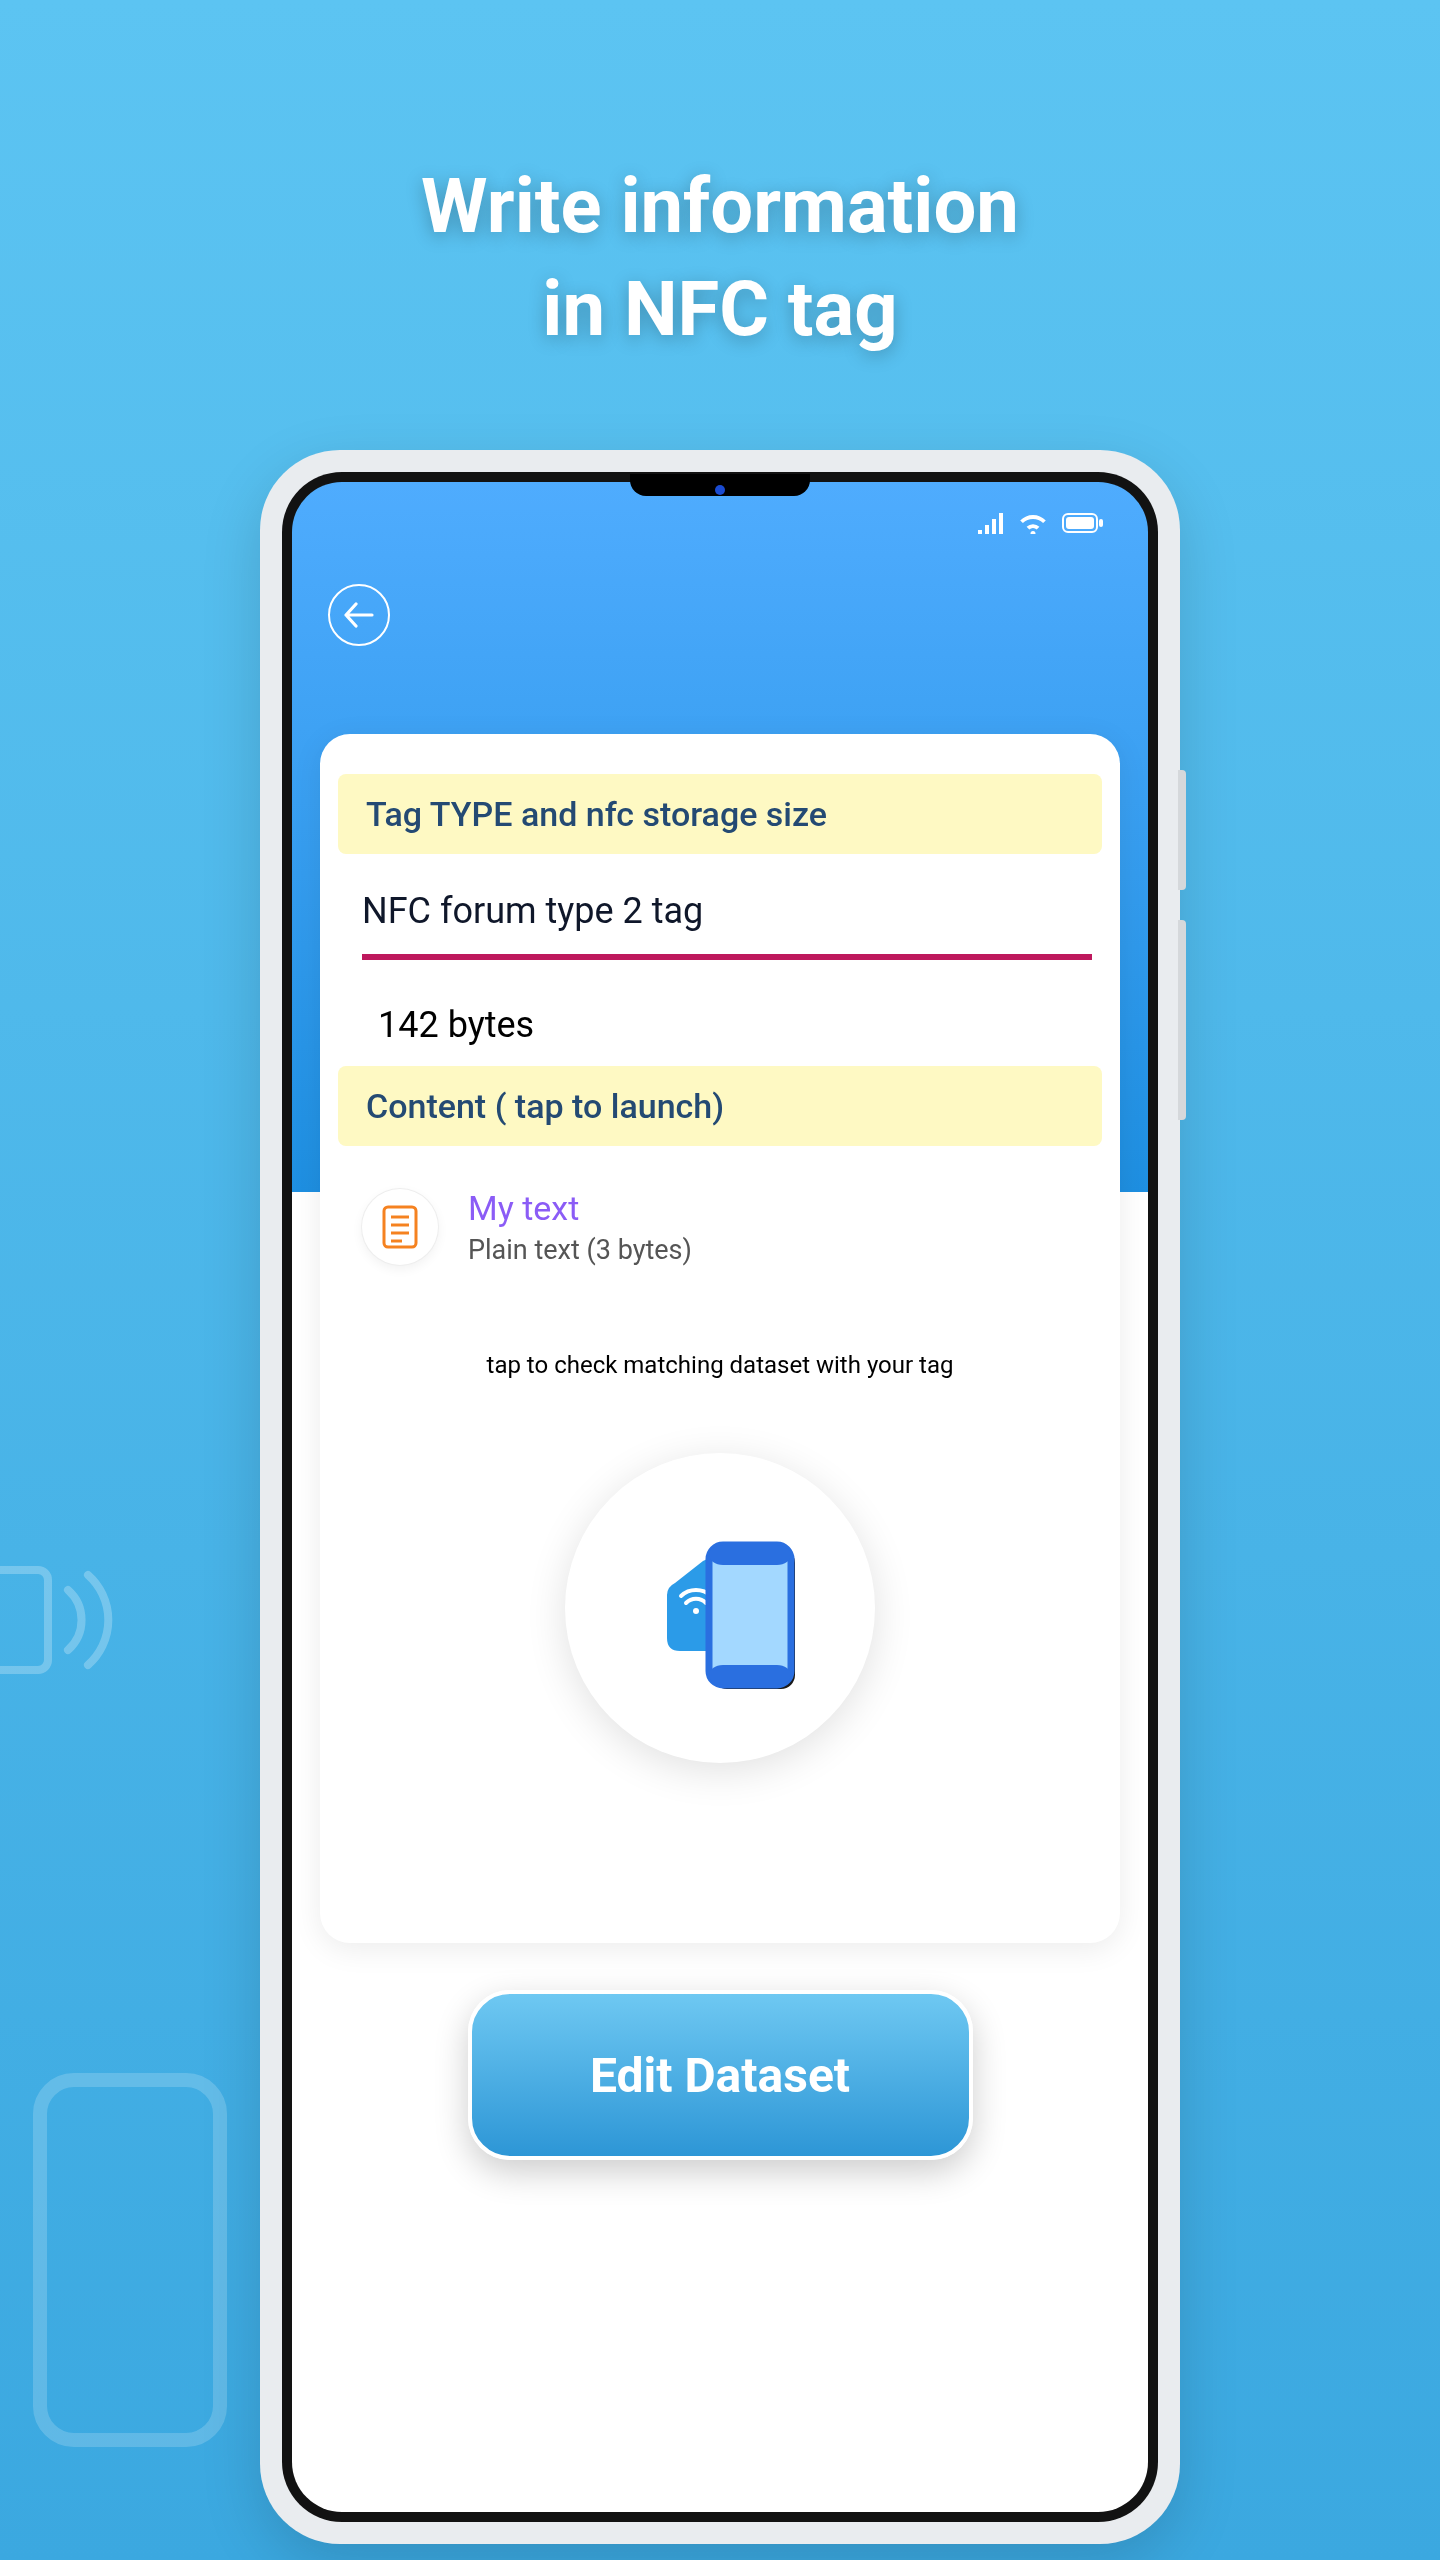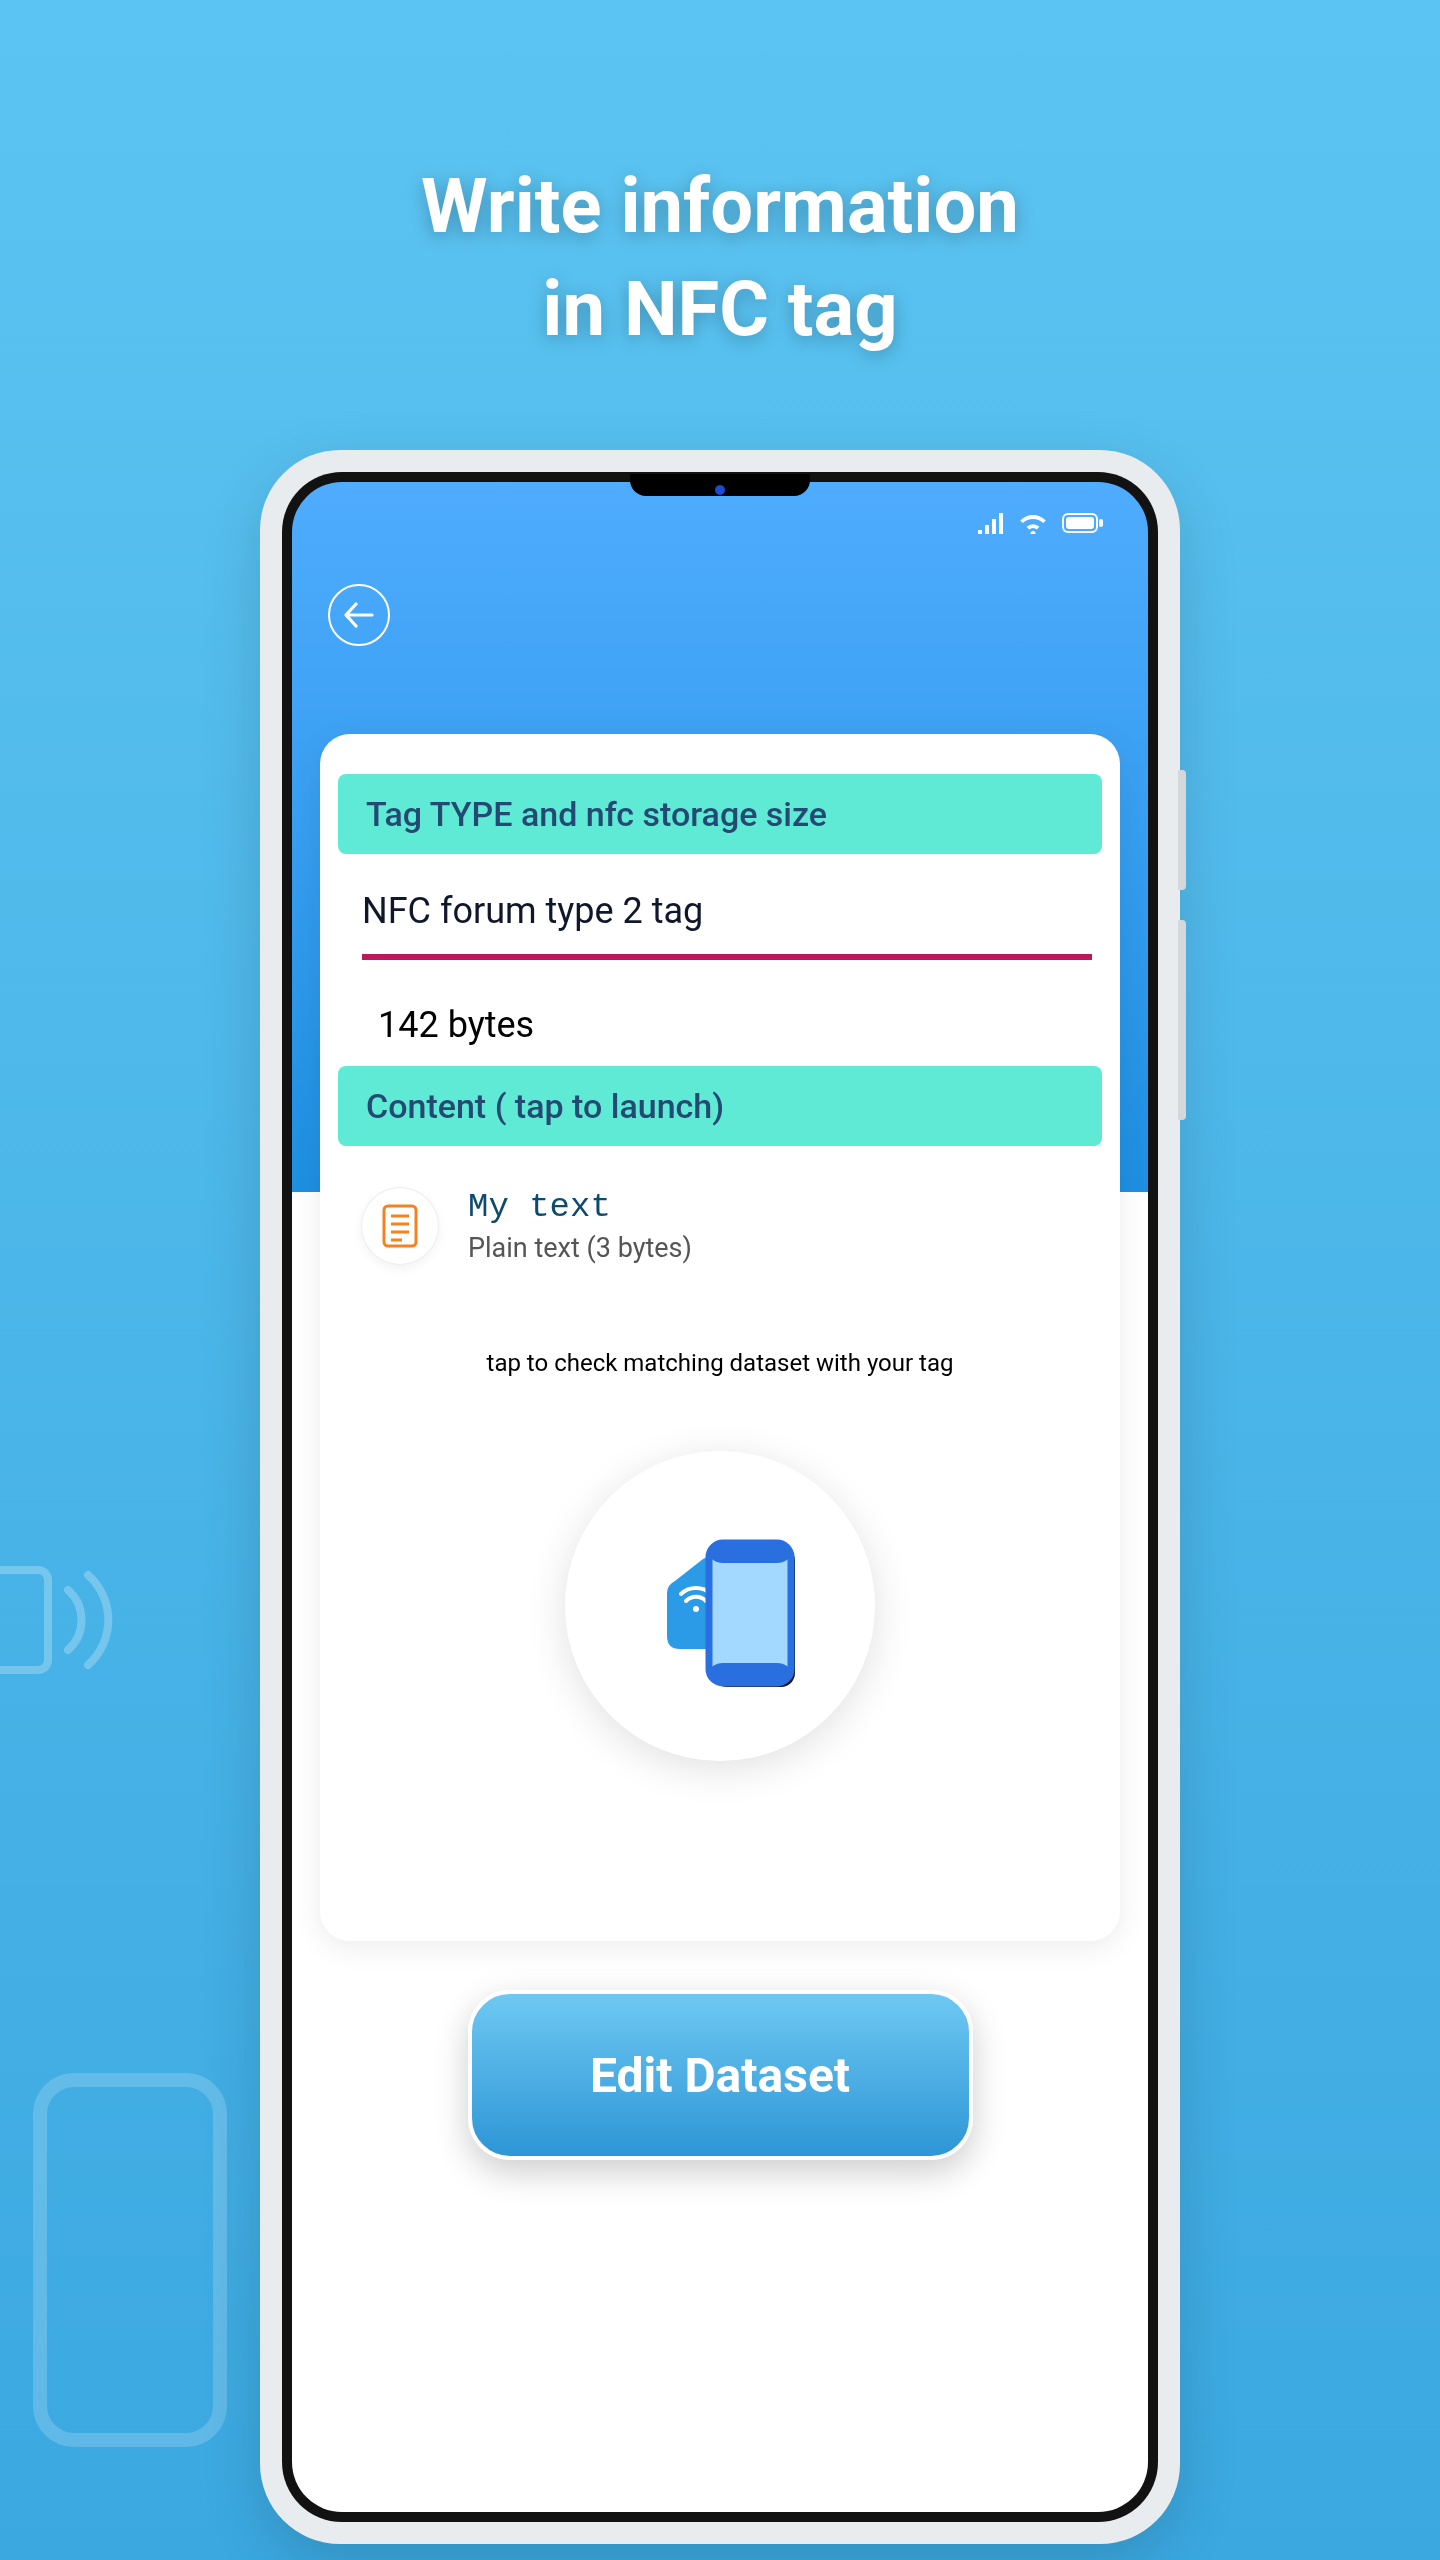--- a/index.html
+++ b/index.html
@@ -76,21 +76,21 @@
   margin: 40px 0 0 36px;
 }
 .card {
   background: #fff;
   margin: 88px 28px 0;
   border-radius: 30px;
   padding: 40px 0 180px;
   box-shadow: 0 6px 30px rgba(0,0,0,0.08);
 }
 .section-header {
-  background: #5eead4;
+  background: #fef9c3;
   color: #244a73;
   font-size: 34px;
   font-weight: 500;
   padding: 20px 28px;
   margin: 0 18px;
   border-radius: 8px;
 }
 .underline-row {
   margin: 36px 28px 0 42px;
   padding-bottom: 22px;
@@ -110,21 +110,21 @@
   margin: 30px 30px 0 42px;
   padding: 12px 0;
 }
 .item-icon {
   width: 76px; height: 76px;
   background: #fff;
   border-radius: 50%;
   box-shadow: 0 0 0 1px #eee, 0 4px 12px rgba(0,0,0,0.06);
   display: flex; align-items: center; justify-content: center;
 }
-.item-text .title { font-size: 34px; color: #0c4a6e; margin-bottom: 6px; font-family: Liberation Mono, monospace; }
+.item-text .title { font-size: 34px; color: #8b5cf6; margin-bottom: 6px; }
 .item-text .sub { font-size: 27px; color: #555; }
 .hint {
   text-align: center;
   font-size: 24px;
   color: #000;
   margin: 70px 50px 0;
   line-height: 1.45;
 }
 .tap-circle {
   width: 310px; height: 310px;

